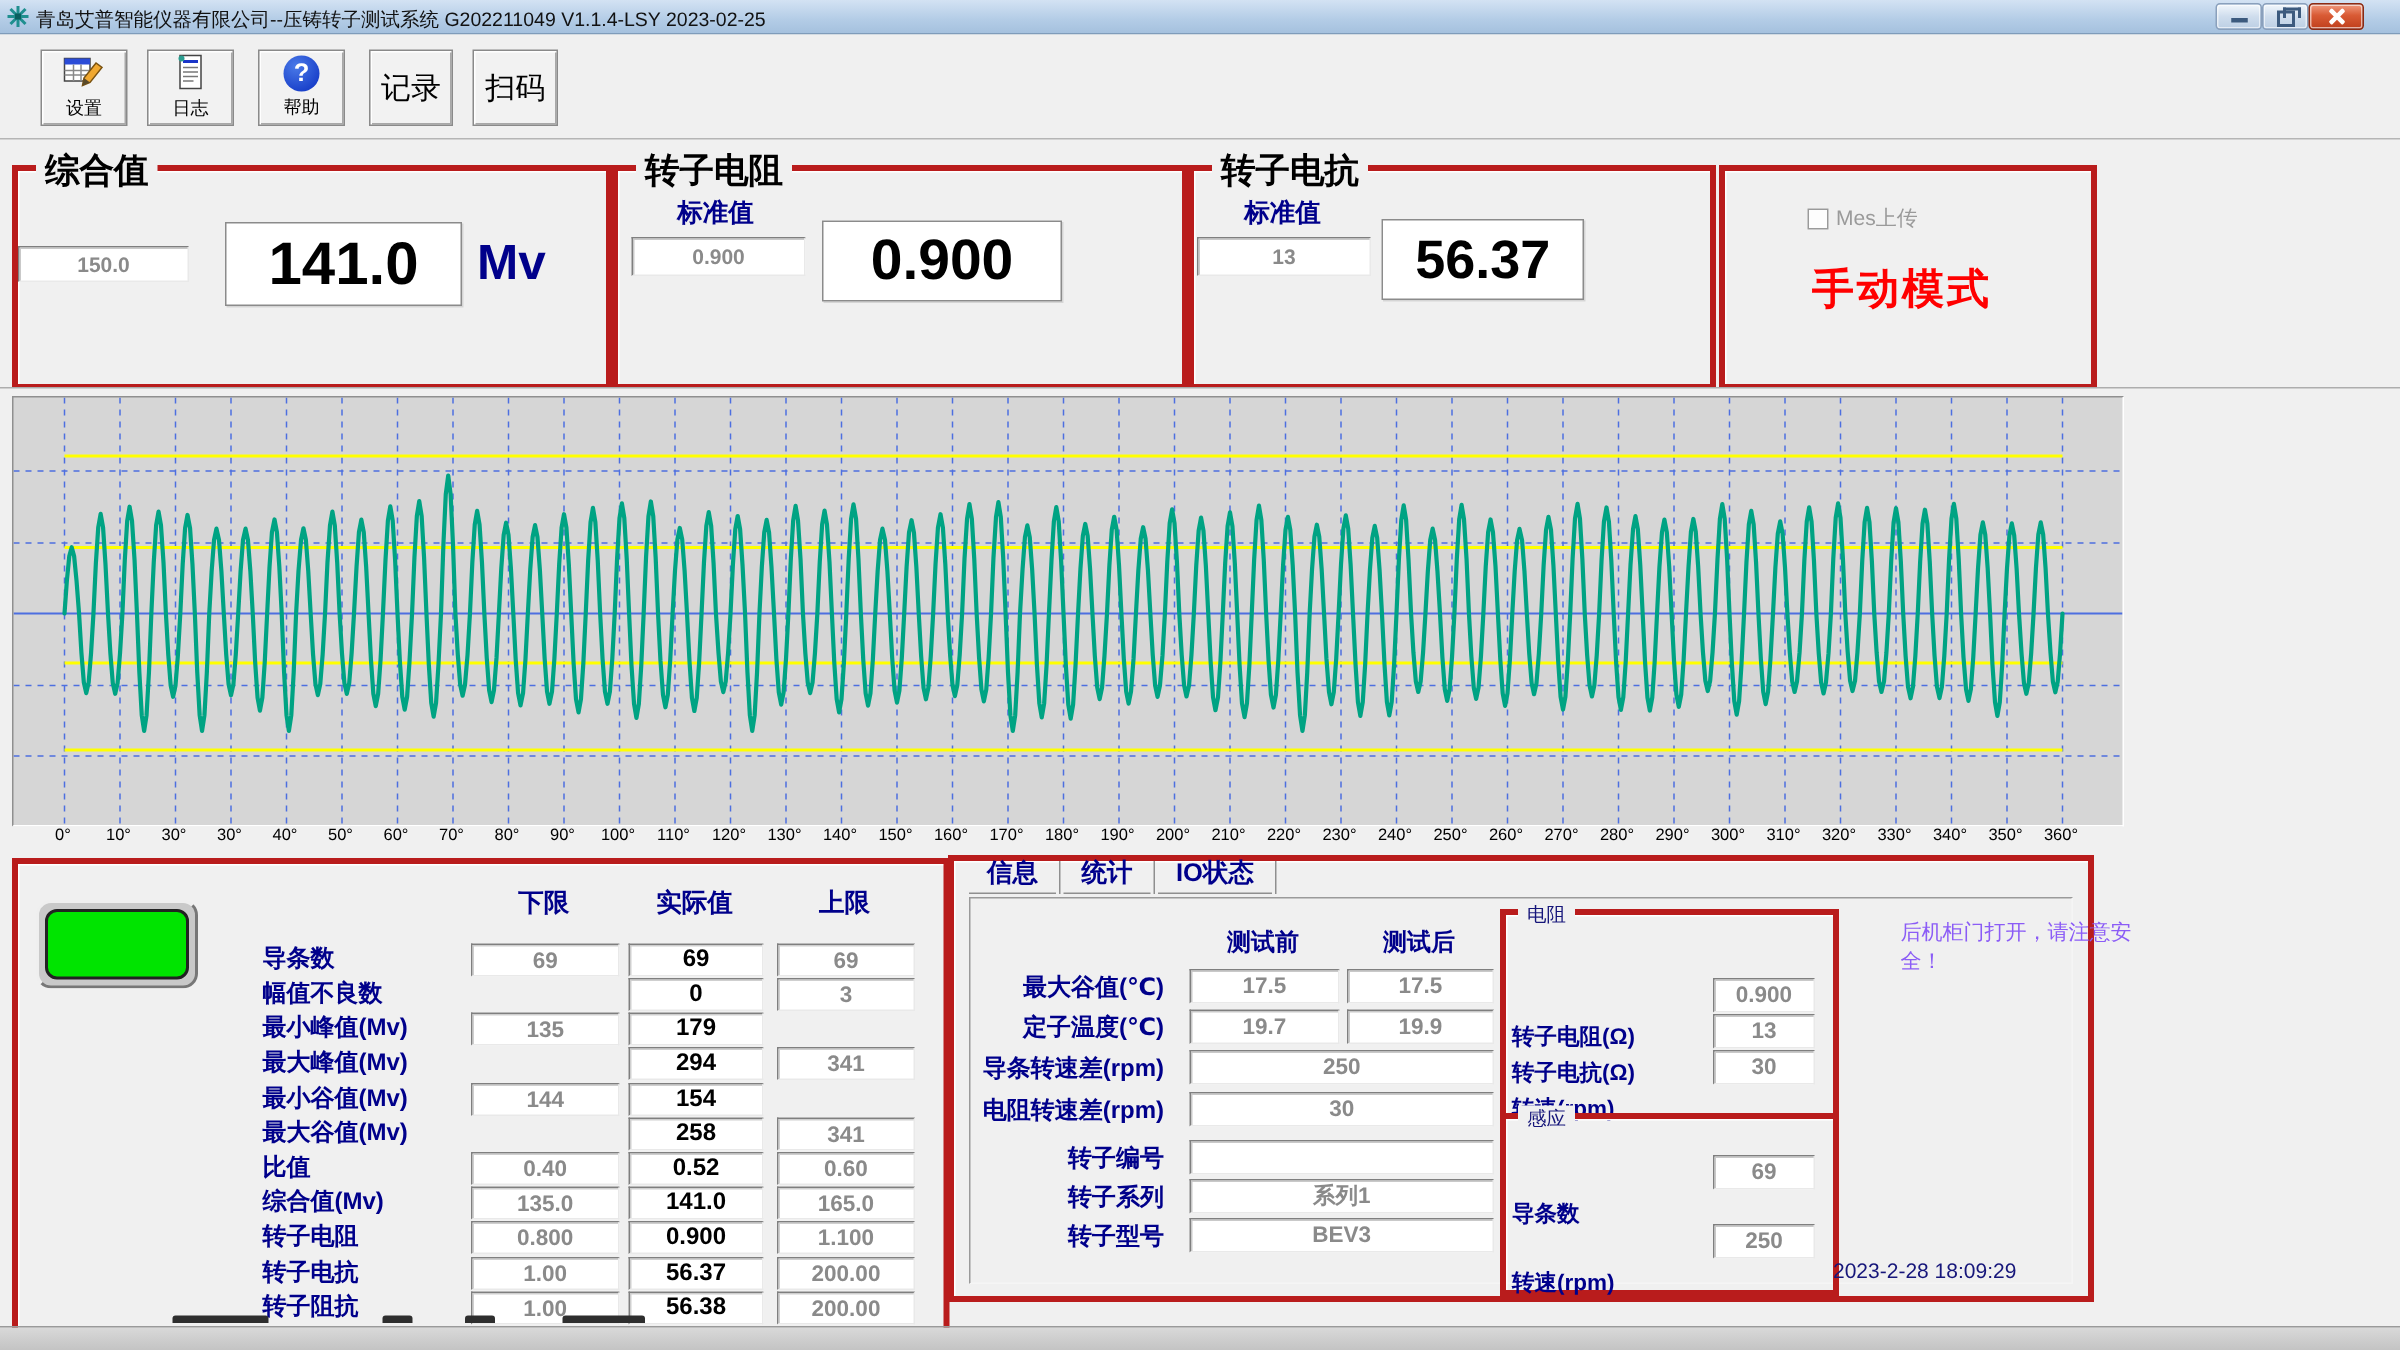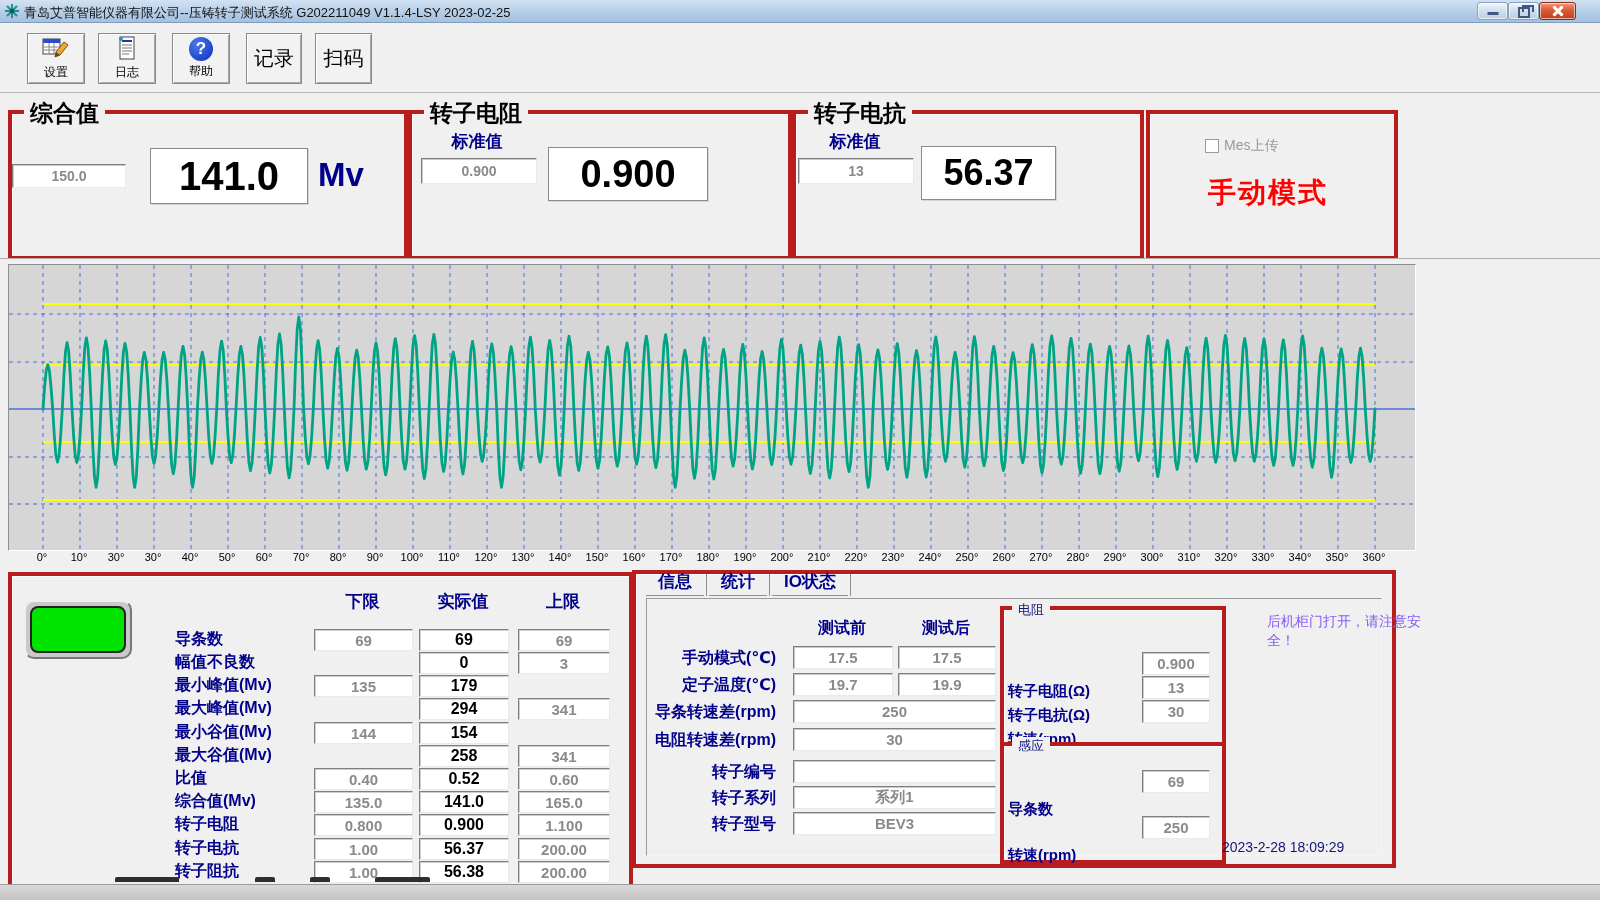--- a/index.html
+++ b/index.html
@@ -369,21 +369,21 @@
   <span class="tab">统计</span>
   <span class="tabsep"></span>
   <span class="tab">IO状态</span>
   <span class="tabsep"></span>
 </div>
 <div class="innerframe"></div>
 
 <div class="ihead" style="left:793px;top:618px;width:98px">测试前</div>
 <div class="ihead" style="left:898px;top:618px;width:96px">测试后</div>
 
-<div class="ilabel" style="left:616px;top:648px">手动模式(℃)</div>
+<div class="ilabel" style="left:616px;top:648px">最大谷值(℃)</div>
 <div class="sunken ibox" style="left:793px;top:646px;width:98px">
     <span class="graytext">17.5</span>
   </div>
 <div class="sunken ibox" style="left:898px;top:646px;width:96px">
     <span class="graytext">17.5</span>
   </div>
 
 <div class="ilabel" style="left:616px;top:675px">定子温度(℃)</div>
 <div class="sunken ibox" style="left:793px;top:673px;width:98px">
     <span class="graytext">19.7</span>

